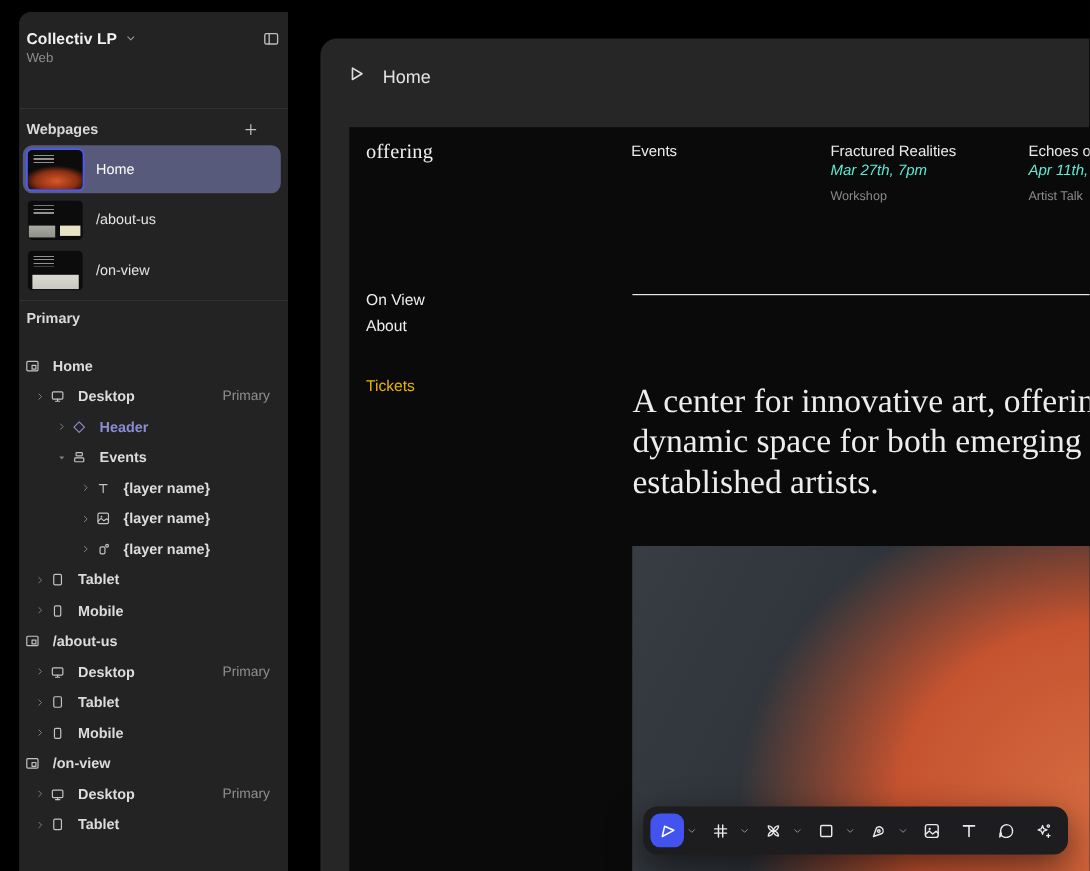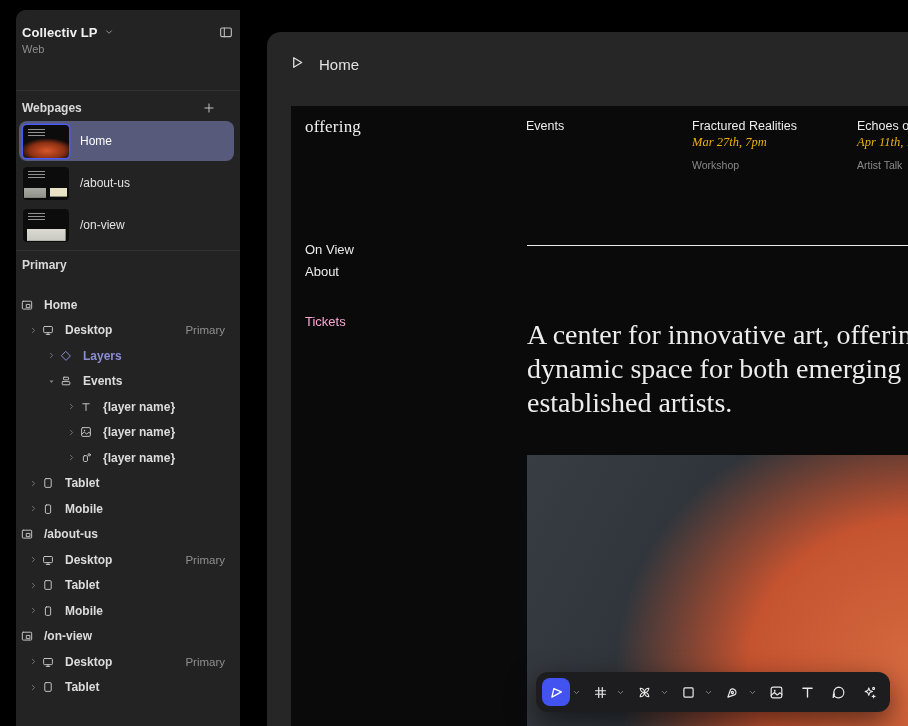--- a/index.html
+++ b/index.html
@@ -71,27 +71,27 @@
   .play-btn { color:#dcdcdc; display:flex; } .play-btn svg { width:19px; height:19px; }
   .canvas-title { font-size:15px; font-weight:500; color:#e3e3e3; }
 
   
   .frame { position:absolute; left:24px; top:74px; width:680px; height:700px; background:#0a0a0a; color:#eee; }
   .site-logo { position:absolute; left:14px; top:11px; font-family:"Liberation Serif", serif;
     font-size:17px; color:#f0f0f0; letter-spacing:.2px; }
   .ev-label { position:absolute; left:235px; top:13px; font-size:12.5px; color:#ededed; }
   .ev-col { position:absolute; top:13px; width:170px; }
   .ev-title { font-size:12.5px; color:#ededed; white-space:nowrap; }
-  .ev-date { font-family:Liberation Serif, serif; font-style:italic; font-size:12.5px; color:#eab308;
+  .ev-date { font-family:Liberation Sans, sans-serif; font-style:italic; font-size:12.5px; color:#5eead4;
     margin-top:2px; white-space:nowrap; }
   .ev-cat { font-size:10.5px; color:#8a8a8a; margin-top:9px; white-space:nowrap; }
   .site-div { position:absolute; left:236px; top:139px; right:0; height:1px; background:#e9e9e9; }
   .site-nav { position:absolute; left:14px; top:132px; }
   .nav-item { font-size:13px; color:#ececec; height:22px; display:flex; align-items:center; }
-  .nav-item.muted { color:#f9a8d4; margin-top:28px; }
+  .nav-item.muted { color:#eab308; margin-top:28px; }
   .site-heading { position:absolute; left:236px; top:178px; font-size:27px; font-weight:400;
     letter-spacing:-.3px; color:#f5f5f5; white-space:nowrap; }
   .site-desc { position:absolute; left:236px; top:212px; font-family:"Liberation Serif", serif;
     font-size:28px; line-height:34px; color:#ededed; }
   .site-desc div { white-space:nowrap; }
   .hero-image { position:absolute; left:236px; top:349px; width:460px; height:470px;
     background-color:#2c3136;
     background-image:
       radial-gradient(90% 75% at 86% 45%, #d56a3f 0%, #c55330 42%, rgba(197,83,48,0) 74%),
       radial-gradient(70% 45% at 100% 96%, rgba(228,124,66,.95), rgba(228,124,66,0) 65%),
@@ -265,21 +265,21 @@
           <span class="tree-chev">
             <svg viewBox="0 0 24 24" fill="none" stroke="currentColor" stroke-width="2.2" stroke-linecap="round" stroke-linejoin="round">
               <path d="M9 6l6 6-6 6"></path>
             </svg>
           </span>
           <span class="tree-icon">
             <svg viewBox="0 0 24 24" fill="none" stroke="currentColor" stroke-width="1.7" stroke-linecap="round" stroke-linejoin="round">
               <path d="M12 4.5L19.5 12 12 19.5 4.5 12z"></path>
             </svg>
           </span>
-          <span class="tree-label">Layers</span>
+          <span class="tree-label">Header</span>
         </div>
         <div class="tree-row d2">
           <span class="tree-chev">
             <svg viewBox="0 0 24 24">
               <path d="M6.5 9h11L12 16z" fill="currentColor"></path>
             </svg>
           </span>
           <span class="tree-icon">
             <svg viewBox="0 0 24 24" fill="none" stroke="currentColor" stroke-width="1.7" stroke-linecap="round" stroke-linejoin="round">
               <rect x="7.5" y="5.5" width="9" height="4.5" rx="1.2"></rect>

